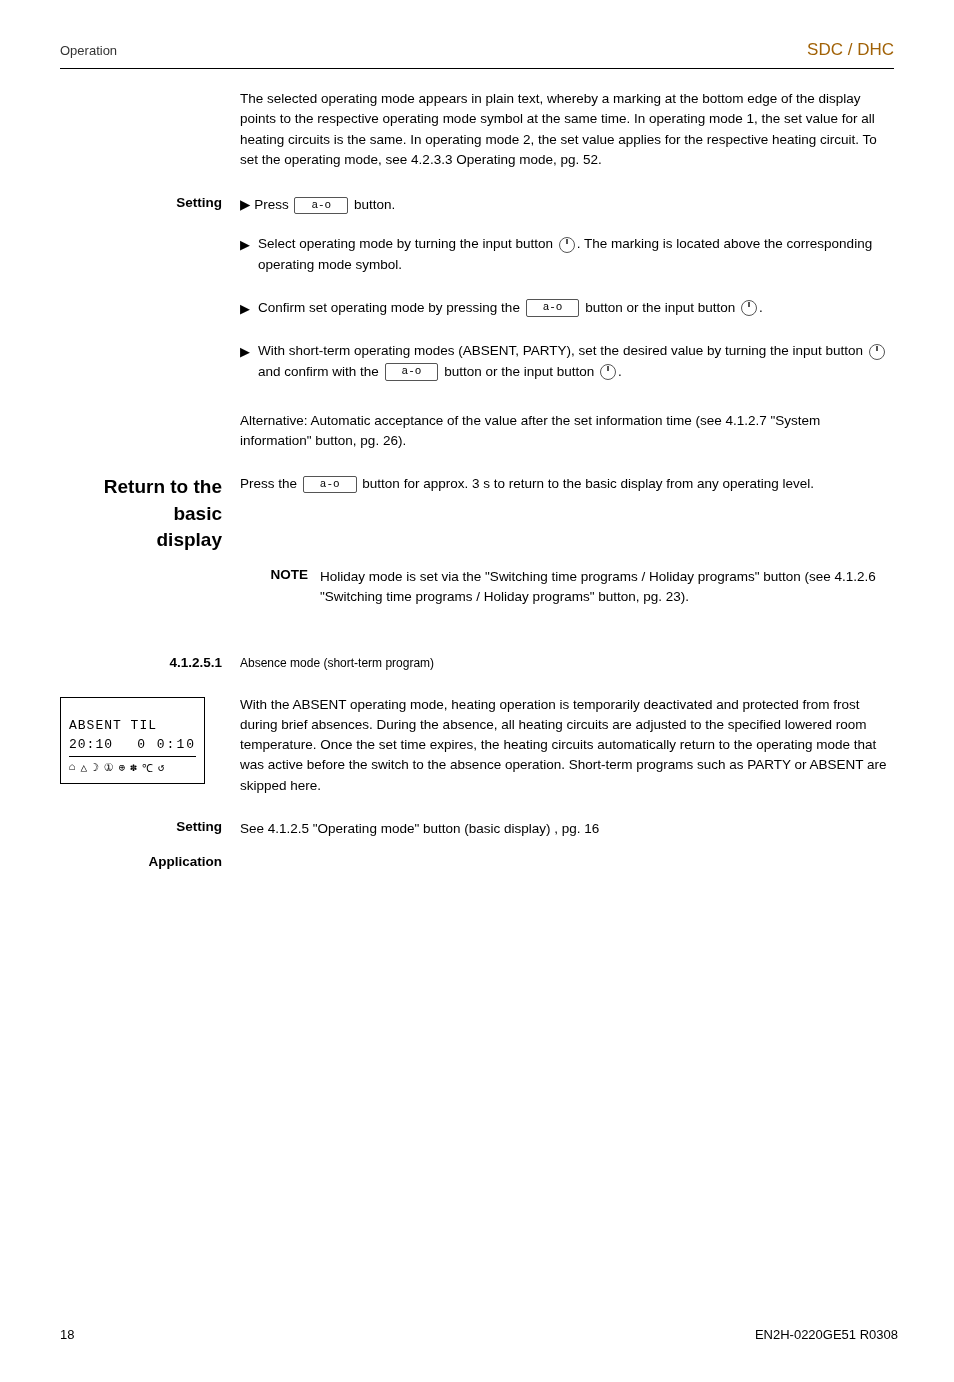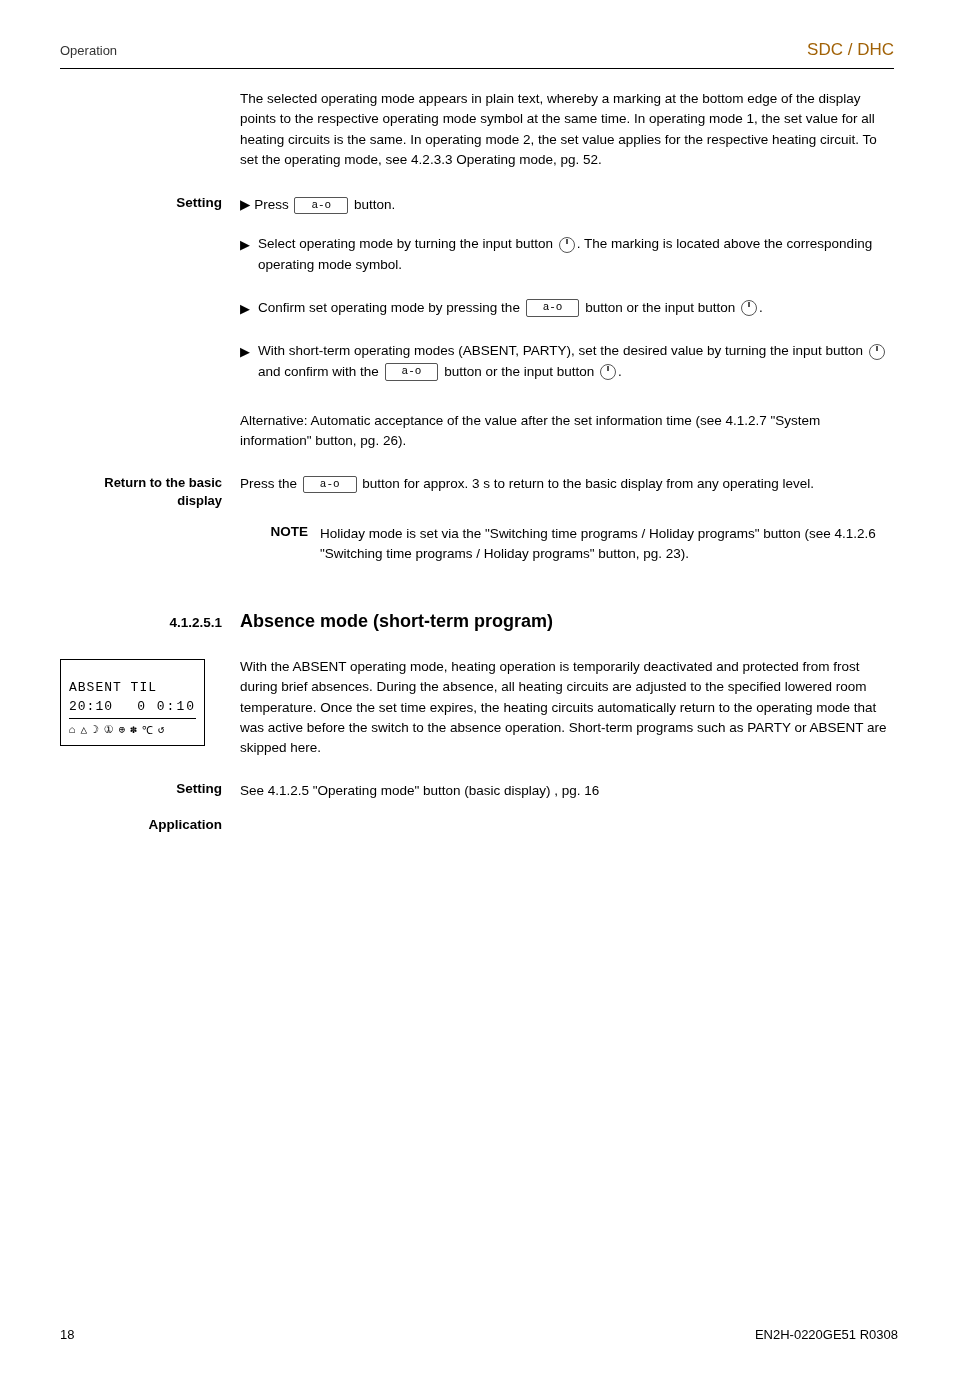--- a/index.html
+++ b/index.html
@@ -144,21 +144,21 @@
     
     .return-row {
       display: flex;
       margin-bottom: 6px;
     }
     .return-label {
       width: 180px;
       text-align: right;
       padding-right: 18px;
       font-weight: bold;
-      font-size: 13px;
+      font-size: 19px;
       flex-shrink: 0;
       line-height: 1.4;
     }
     .return-content {
       flex: 1;
       font-size: 13.5px;
       line-height: 1.5;
     }
 
     
@@ -190,22 +190,22 @@
     }
     .section-number {
       width: 180px;
       text-align: right;
       padding-right: 18px;
       font-weight: bold;
       font-size: 13.5px;
       flex-shrink: 0;
     }
     .section-title {
-      font-weight: bold;
-      font-size: 18px;
+      font-weight: normal;
+      font-size: 12px;
     }
 
     
     .lcd-and-text {
       display: flex;
       align-items: flex-start;
       margin-bottom: 16px;
     }
     .lcd-box-container {
       width: 180px;

